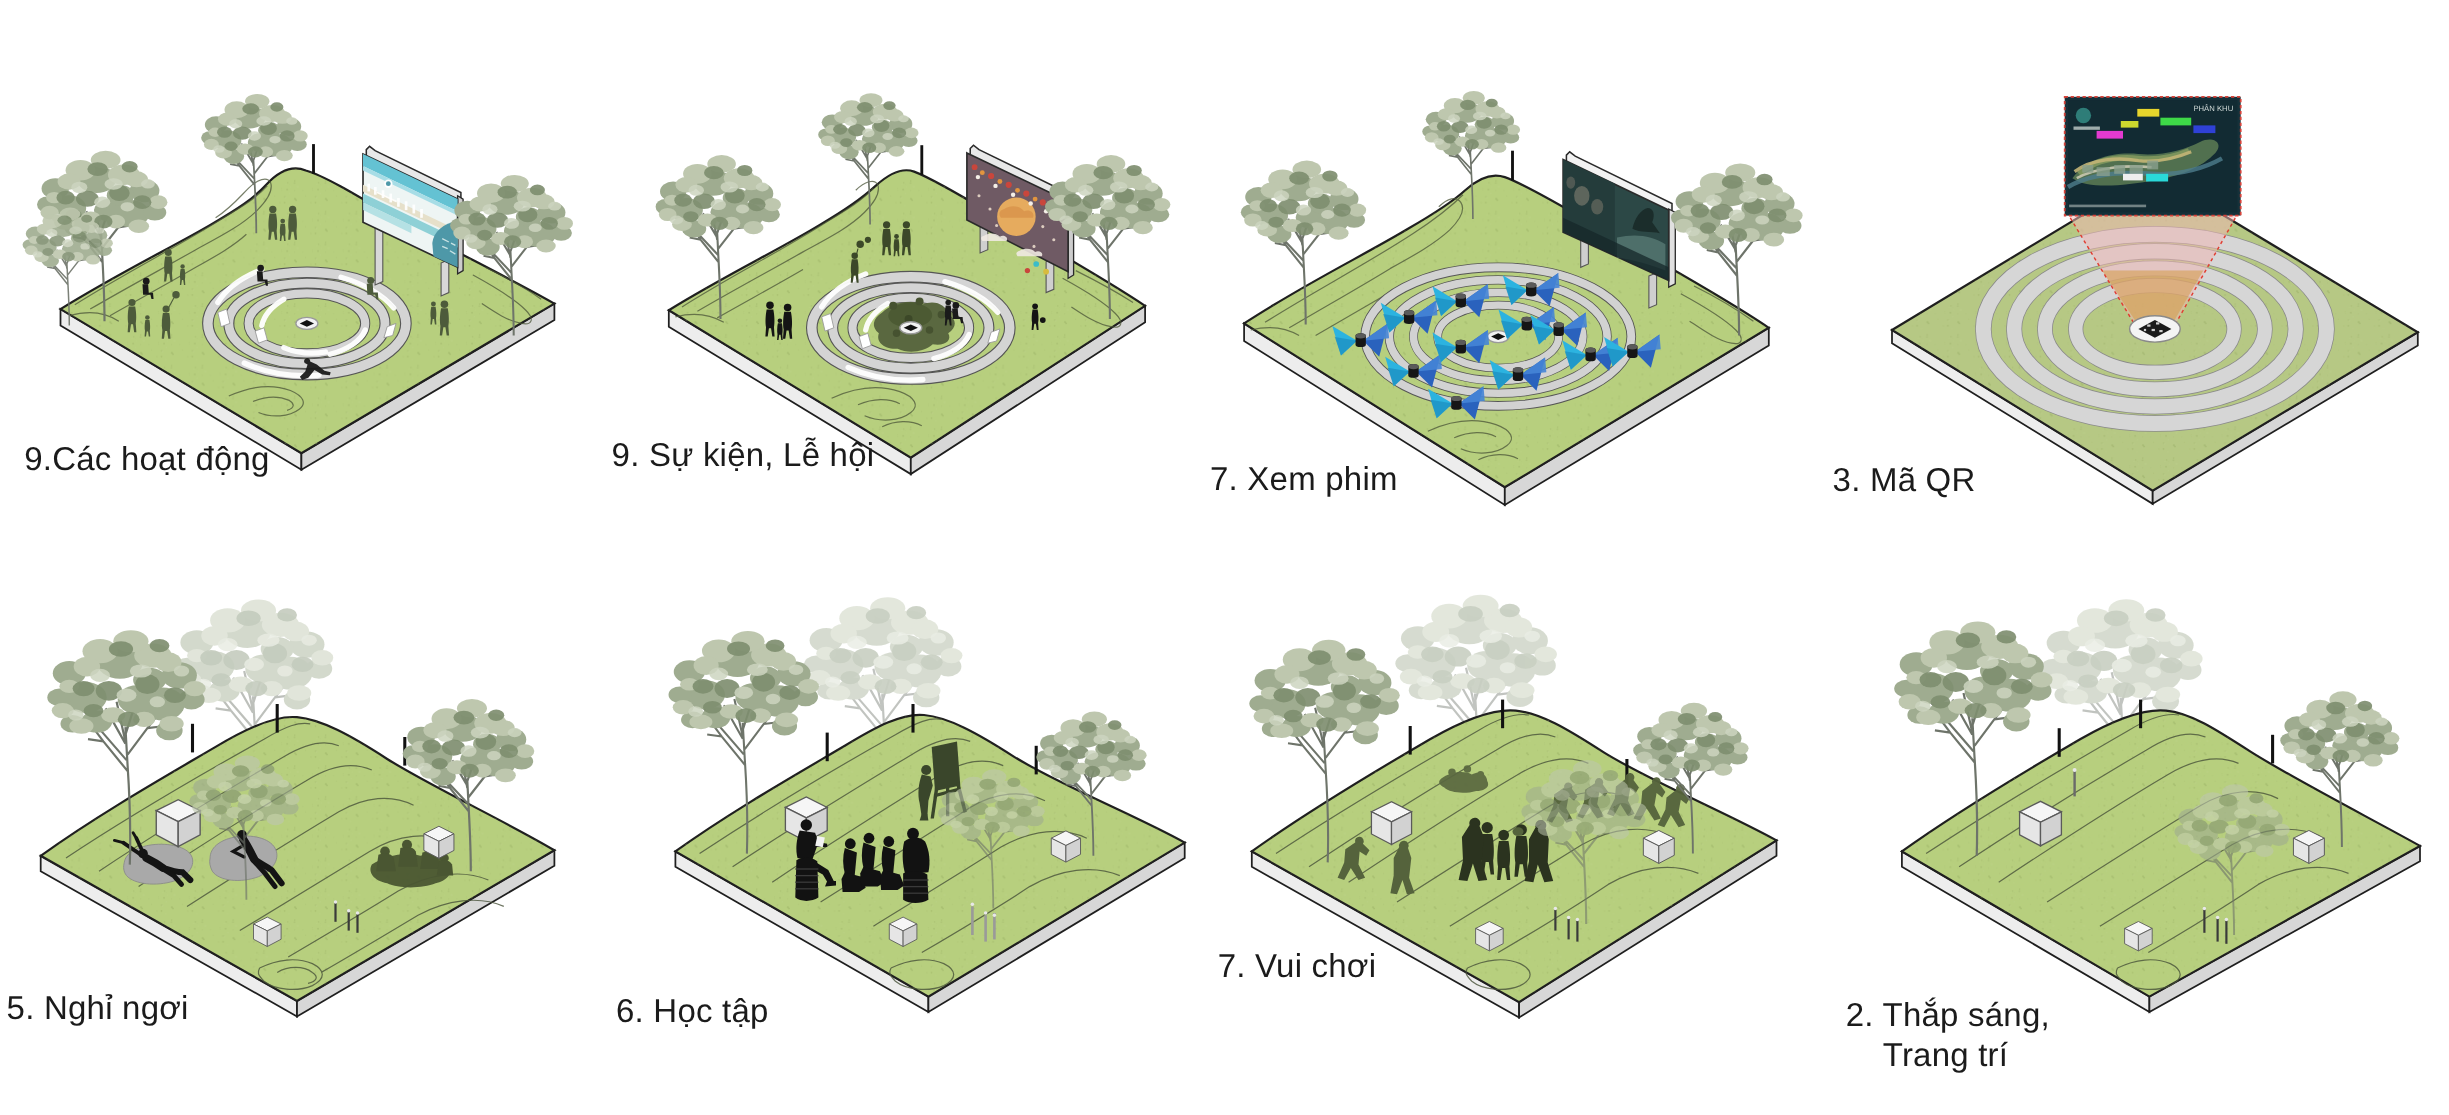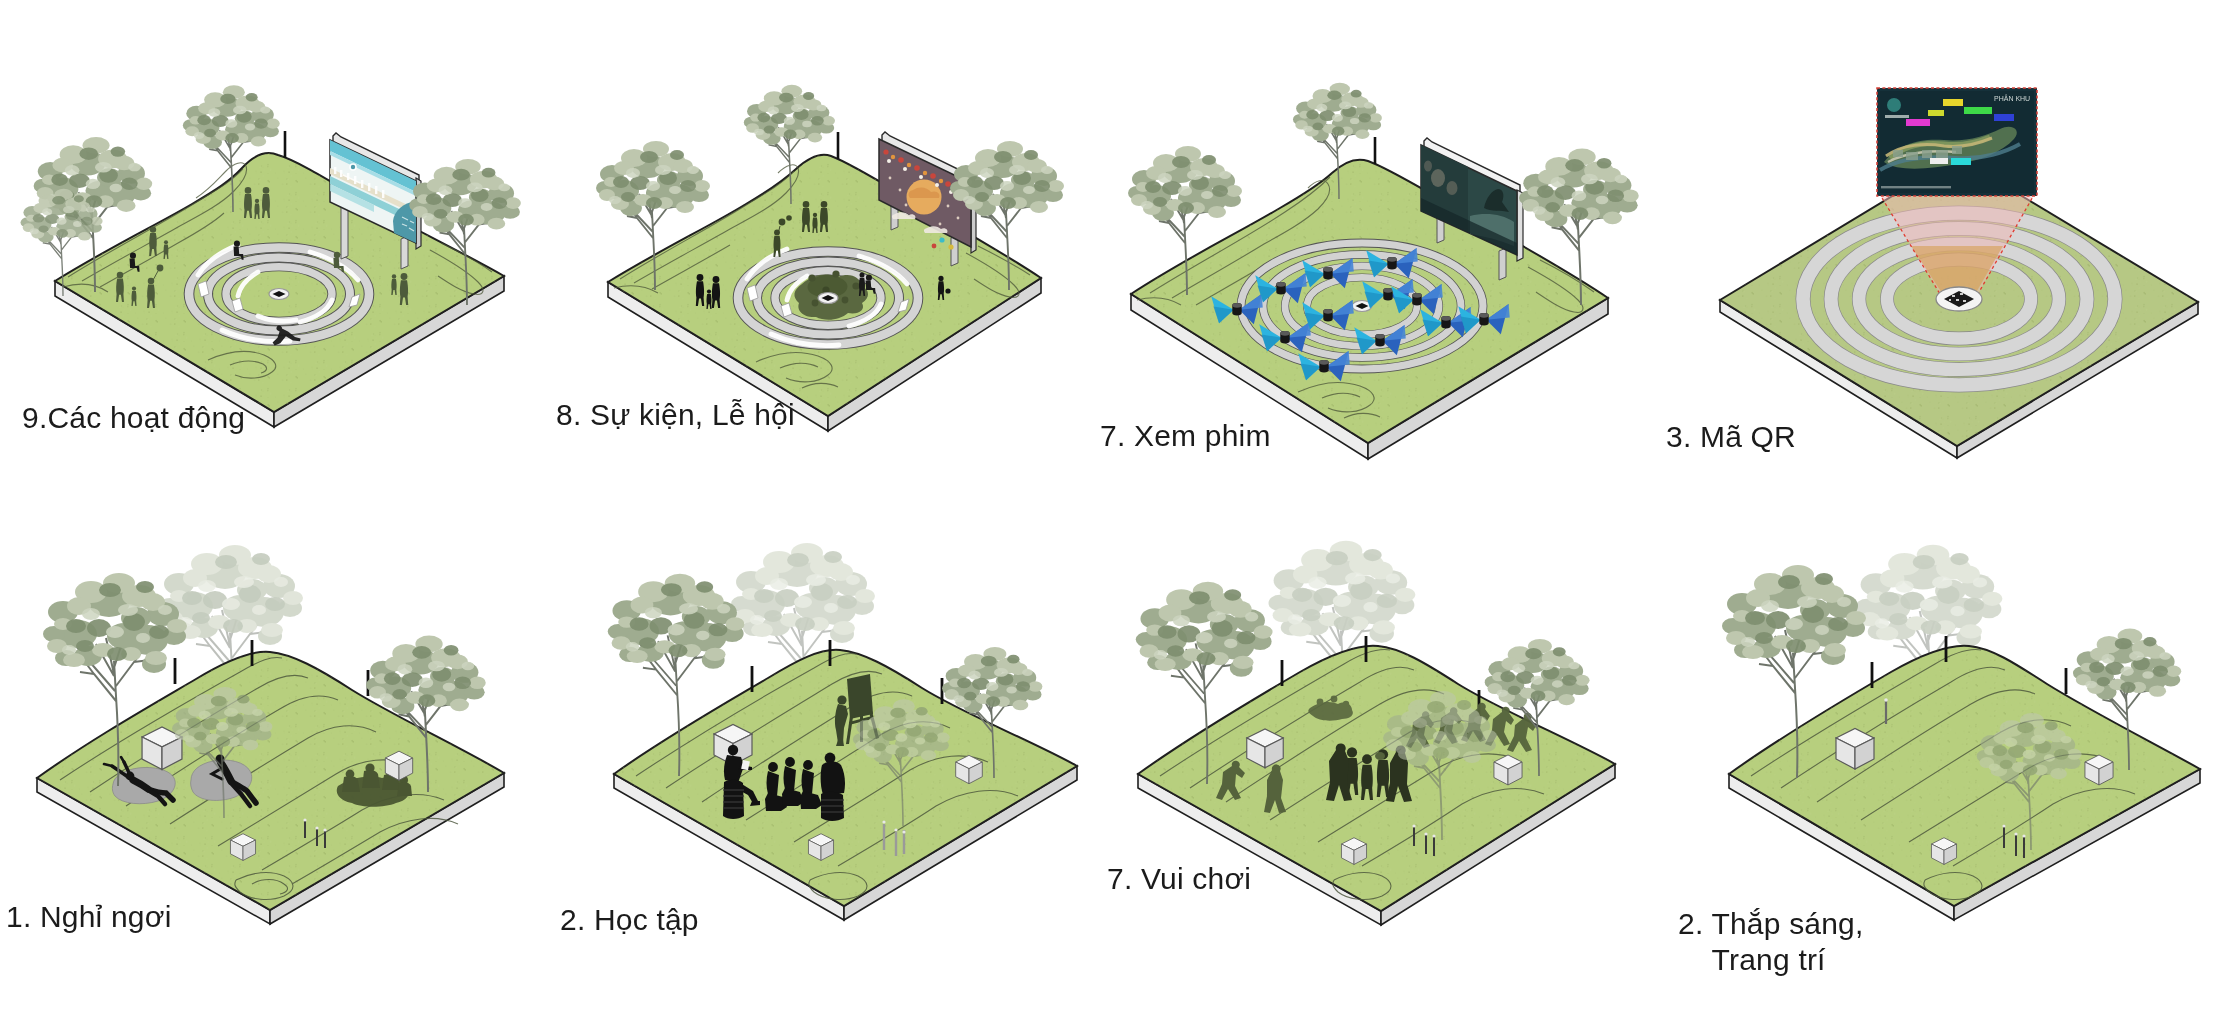--- a/index.html
+++ b/index.html
@@ -826,26 +826,26 @@
 <use href="#treeB" transform="translate(1797,778) scale(1.0)"></use>
 
 <use href="#treeA" transform="translate(2031,850) scale(0.92)" opacity=".6"></use>
 
 <use href="#treeA" transform="translate(2129,770) scale(0.95)"></use>
 </g>
 </svg>
 
 <div class="lbl" style="left:22px;top:401px">9.Các hoạt động</div>
 
-<div class="lbl" style="left:556px;top:398px">8. Sự kiện, Lễ hội</div>
+<div class="lbl" style="left:556px;top:398px">9. Sự kiện, Lễ hội</div>
 
 <div class="lbl" style="left:1100px;top:419px">7. Xem phim</div>
 
 <div class="lbl" style="left:1666px;top:420px">3. Mã QR</div>
 
-<div class="lbl" style="left:6px;top:900px">1. Nghỉ ngơi</div>
-
-<div class="lbl" style="left:560px;top:903px">2. Học tập</div>
+<div class="lbl" style="left:6px;top:900px">5. Nghỉ ngơi</div>
+
+<div class="lbl" style="left:560px;top:903px">6. Học tập</div>
 
 <div class="lbl" style="left:1107px;top:862px">7. Vui chơi</div>
 
 <div class="lbl" style="left:1678px;top:906px;line-height:36px">2. Thắp sáng,
     Trang trí</div>
 
 </body></html>

